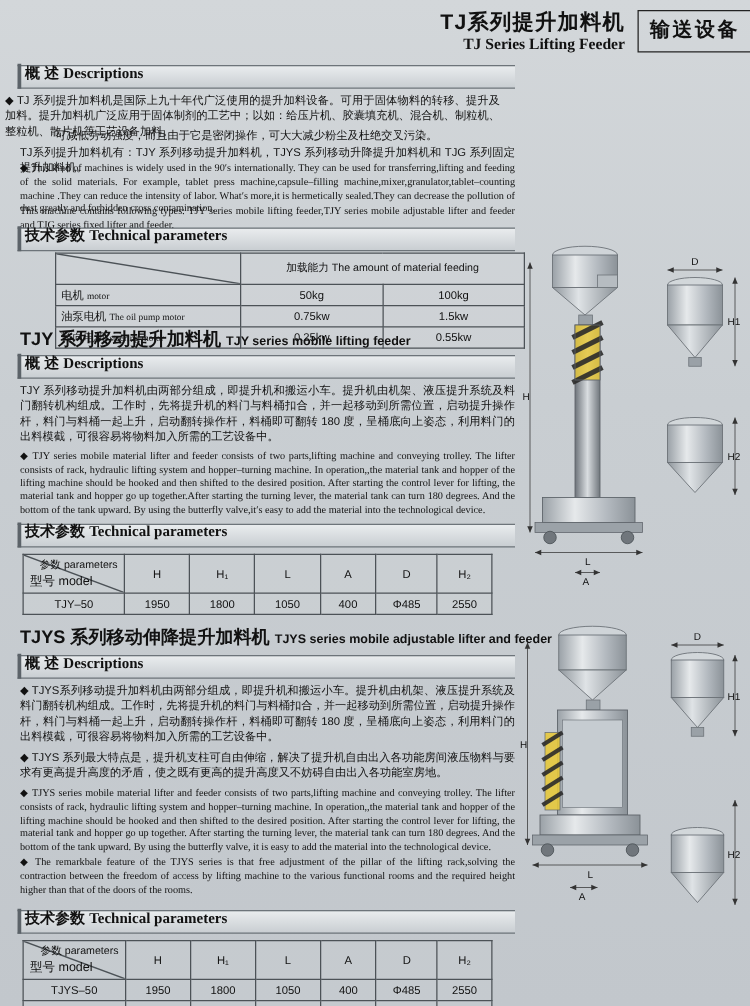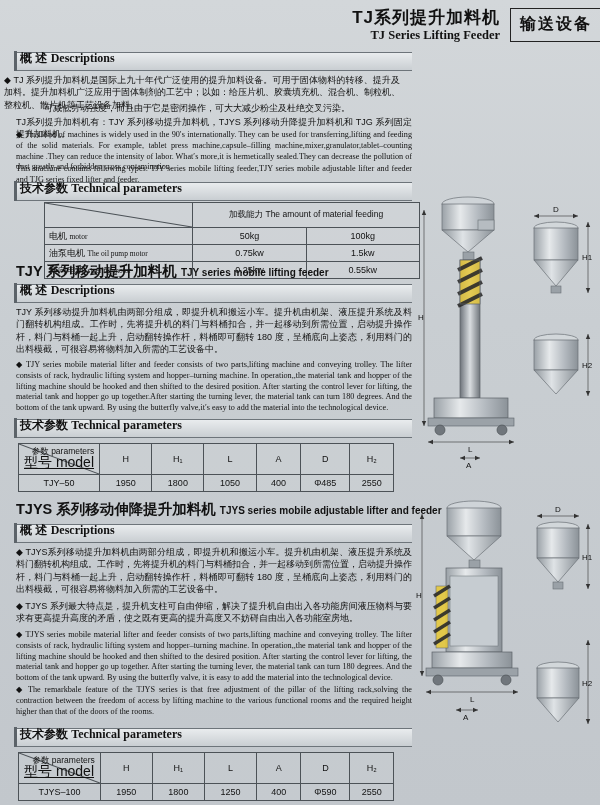--- a/index.html
+++ b/index.html
@@ -71,21 +71,21 @@
   }
   table.spec td,table.spec th{
     border:1px solid #4c5257;
     text-align:center;
     padding:1px 2px;
     font-weight:normal;
     height:14px;
   }
   table.spec td.left{text-align:left;padding-left:4px;}
   .diag-cell{position:relative;}
-  .diag-cell .tl{position:absolute;left:5px;bottom:2px;font-size:14px;text-decoration:underline;}
+  .diag-cell .tl{position:absolute;left:5px;bottom:2px;font-size:10px;}
   .diag-cell .br{position:absolute;right:5px;top:2px;font-size:8.5px;}
   .diag-line{
     position:absolute;left:0;top:0;width:100%;height:100%;
   }
   
   .art{position:absolute;}
   svg{display:block;}
   .txt{font-family:"Liberation Sans",sans-serif;font-size:8px;fill:#111;}
 </style>
 </head>
@@ -245,20 +245,29 @@
           </svg>
       <span class="br">参数 parameters</span>
       <span class="tl">型号 model</span>
     </td>
     <td style="width:52px;">H</td>
     <td style="width:52px;">H₁</td>
     <td style="width:52px;">L</td>
     <td style="width:44px;">A</td>
     <td style="width:48px;">D</td>
     <td style="width:42px;">H₂</td>
+  </tr>
+  <tr>
+    <td>TJYS–50</td>
+    <td>1950</td>
+    <td>1800</td>
+    <td>1050</td>
+    <td>400</td>
+    <td>Φ485</td>
+    <td>2550</td>
   </tr>
   <tr>
     <td>TJYS–100</td>
     <td>1950</td>
     <td>1800</td>
     <td>1250</td>
     <td>400</td>
     <td>Φ590</td>
     <td>2550</td>
   </tr>

